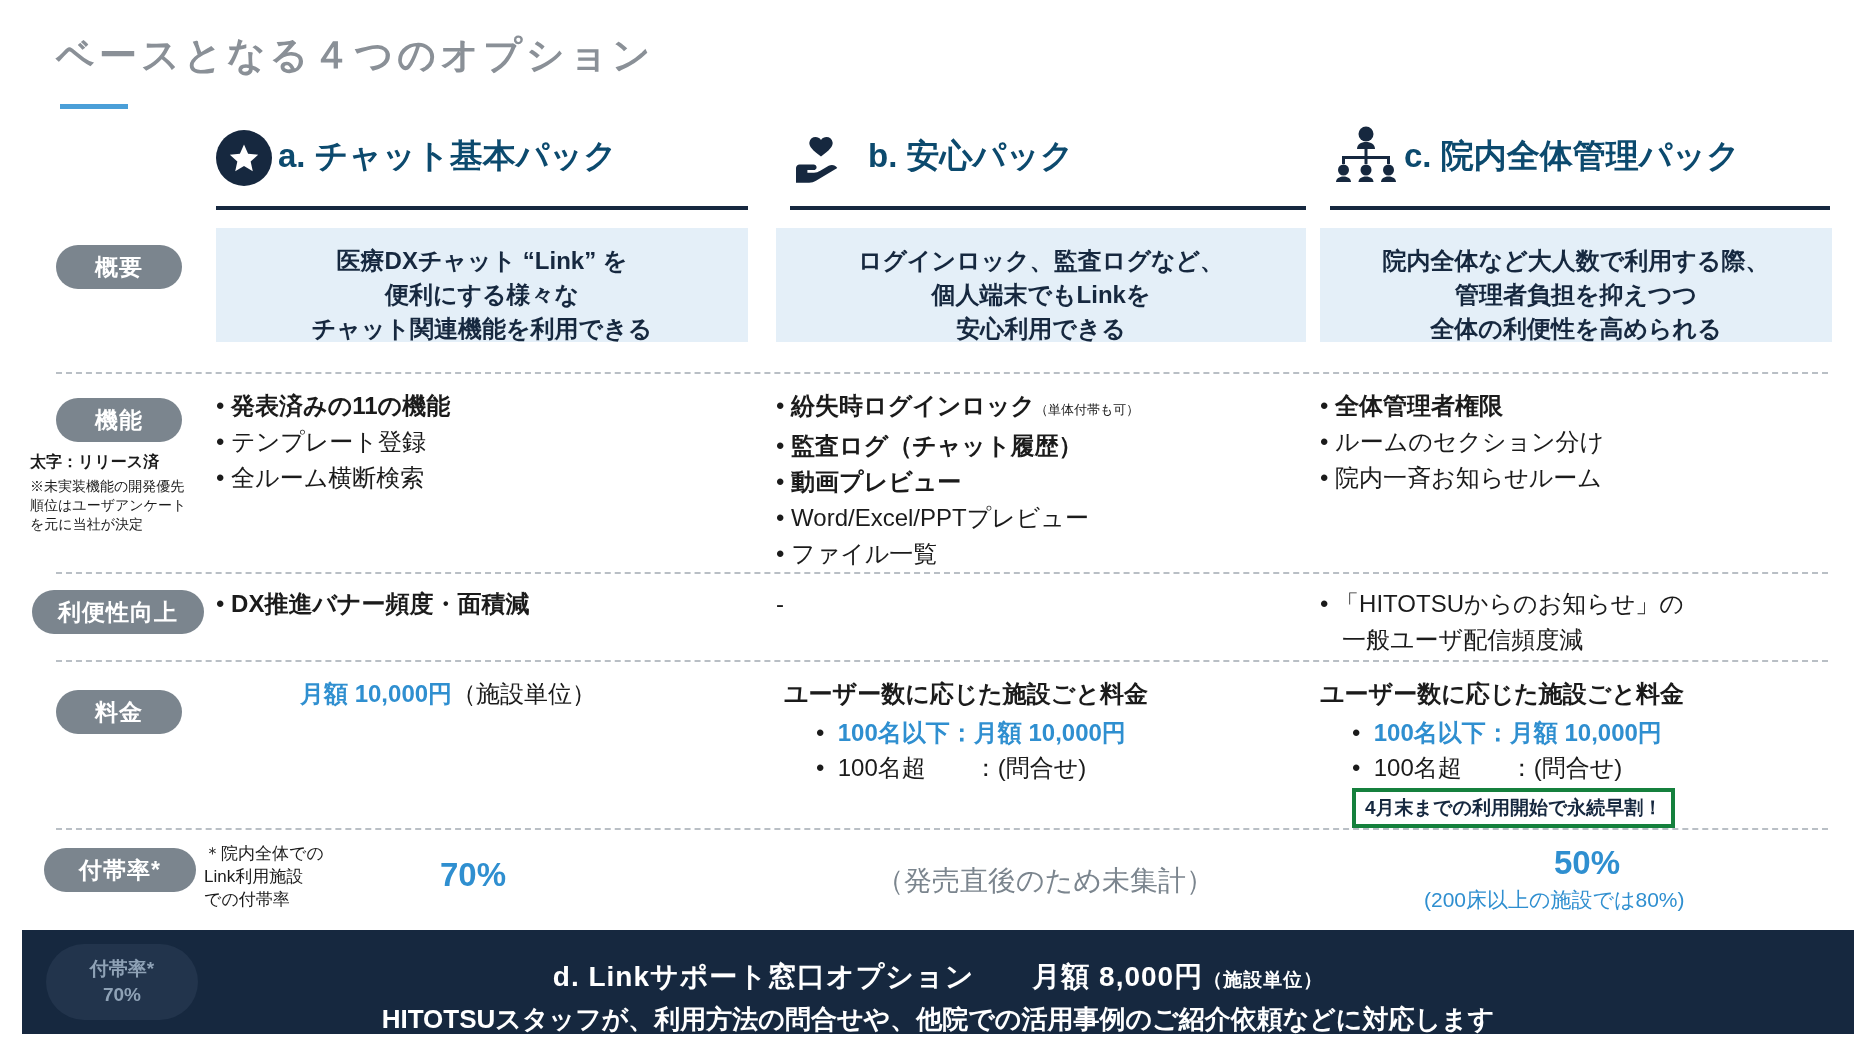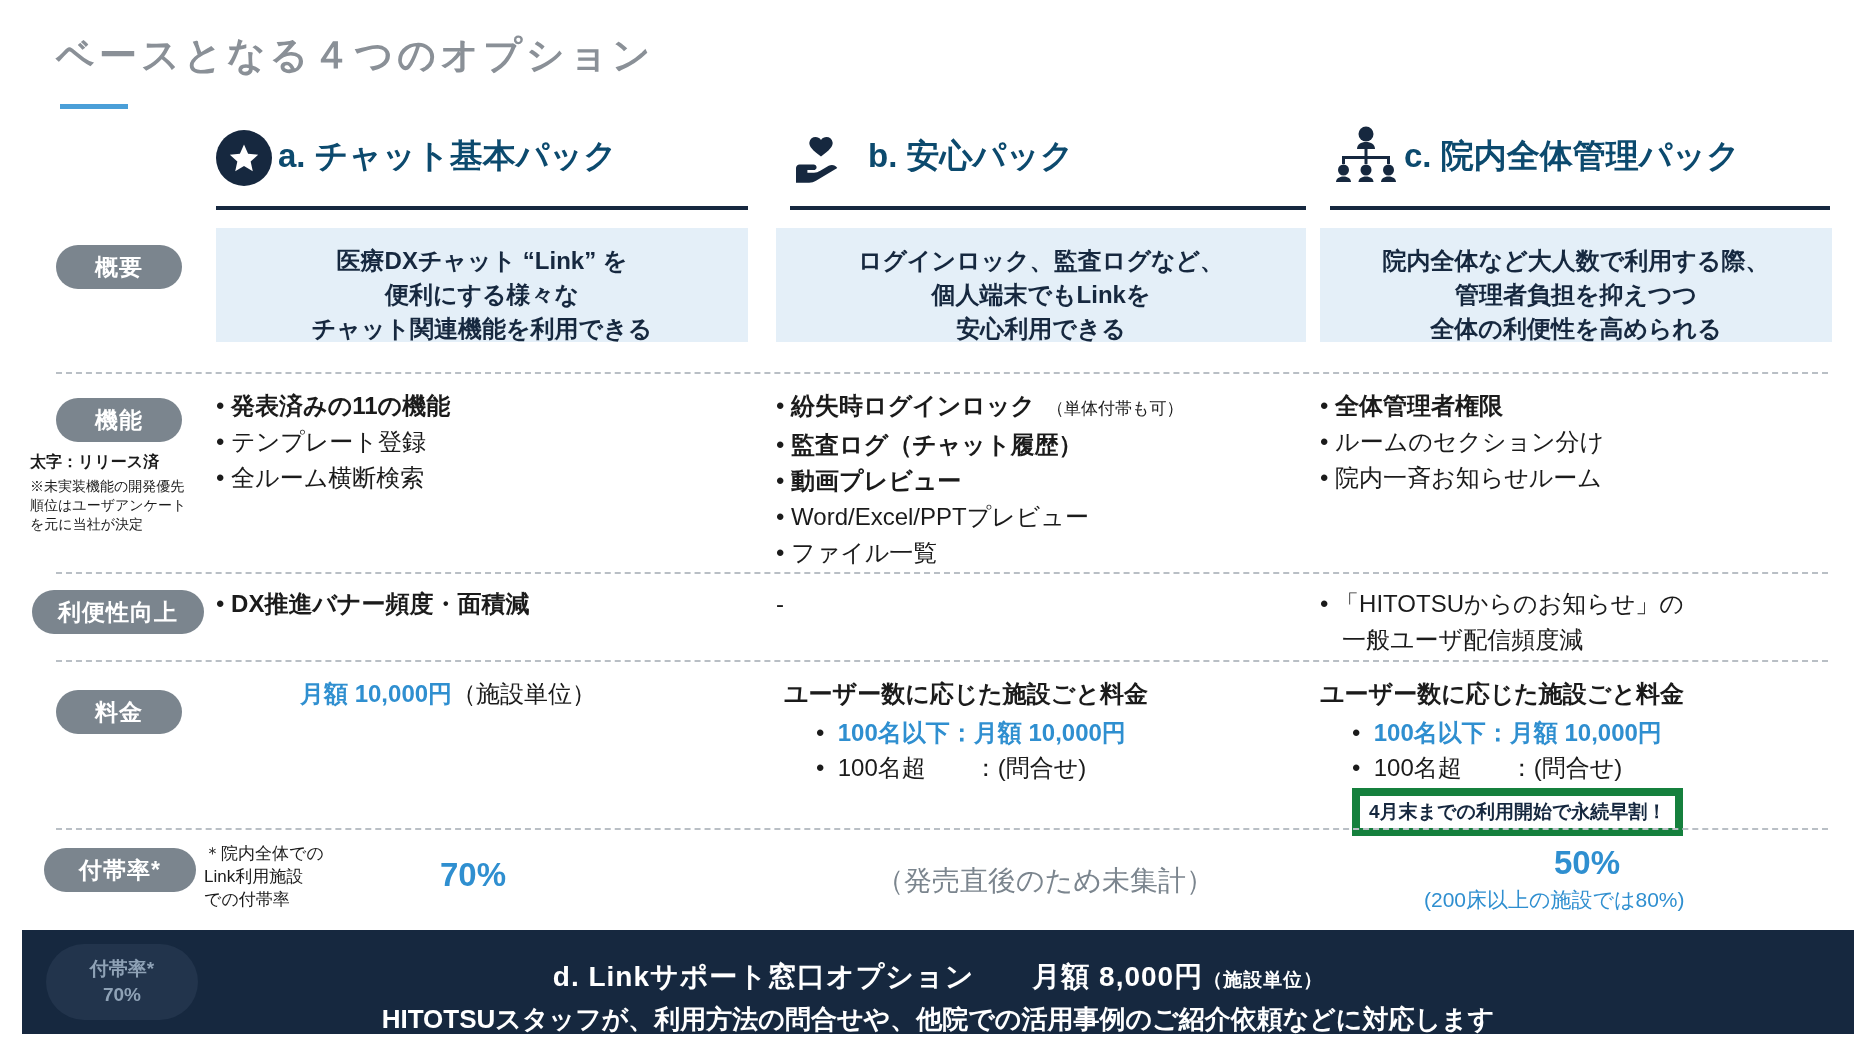--- a/index.html
+++ b/index.html
@@ -114,42 +114,42 @@
 
   
   .blist {
     position: absolute;
     font-size: 24px;
     line-height: 36px;
     color: #1b1b1b;
   }
   .blist div { white-space: nowrap; }
   .blist .b { font-weight: bold; }
-  .small { font-size: 17px; margin-left: 12px; }
+  .small { font-size: 13px; }
 
   .note {
     position: absolute;
     font-size: 14px;
     line-height: 19px;
     color: #1b1b1b;
   }
   .note .nb { font-weight: bold; font-size: 16px; }
 
   
   .price {
     position: absolute;
     font-size: 24px;
     line-height: 35px;
     color: #1b1b1b;
   }
   .price .blue { color: #2f8fd0; font-weight: bold; }
   .price .hdr { font-weight: bold; }
   .badge-early {
     position: absolute;
-    border: 8px solid #15803d;
+    border: 4px solid #15803d;
     color: #16283f;
     font-weight: bold;
     font-size: 19px;
     padding: 3px 9px;
     background: #ffffff;
     white-space: nowrap;
   }
 
   
   .pct {

